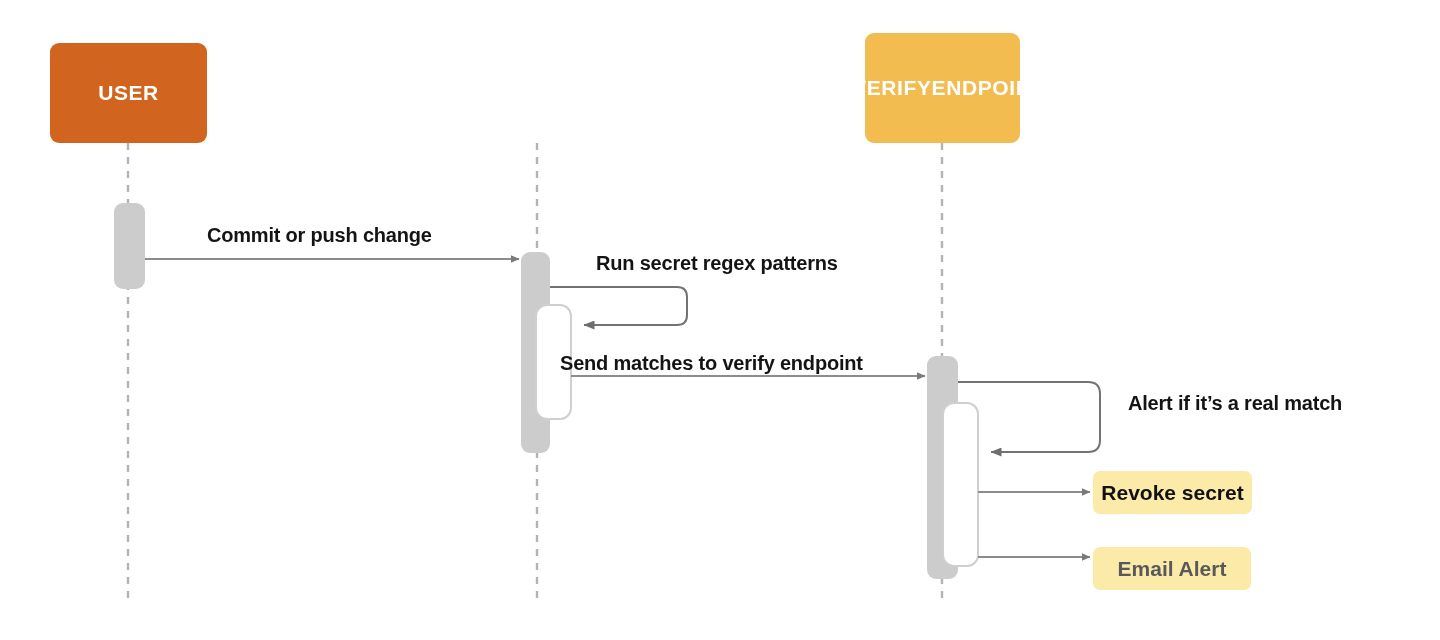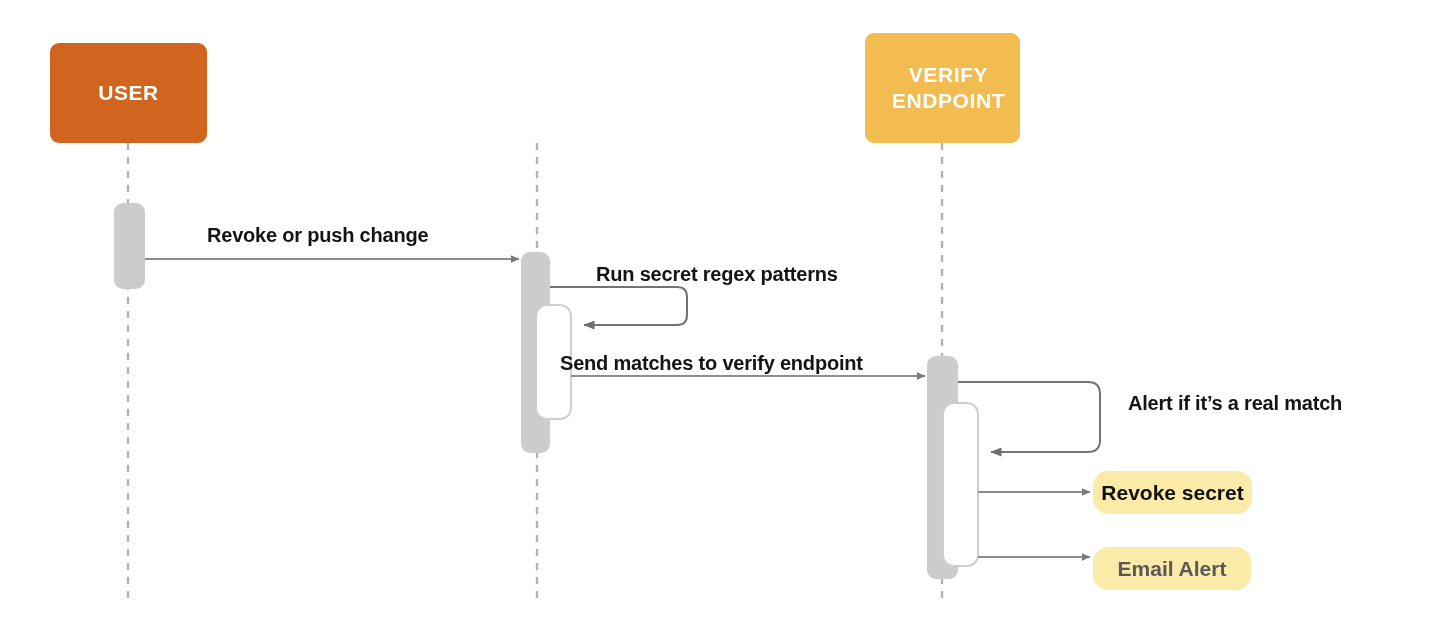--- a/index.html
+++ b/index.html
@@ -41,21 +41,21 @@
   .msg-label {
     position: absolute;
     font-size: 20px;
     font-weight: bold;
     color: #141414;
     white-space: nowrap;
     letter-spacing: -0.2px;
   }
   .note-box {
     position: absolute;
-    border-radius: 15px;
+    border-radius: 7px;
     display: flex;
     align-items: center;
     justify-content: center;
     font-size: 21px;
     font-weight: bold;
     white-space: nowrap;
     box-sizing: border-box;
   }
 </style>
 </head>
@@ -100,28 +100,28 @@
 
       <line x1="978" y1="557" x2="1090" y2="557" stroke="#8c8c8c" stroke-width="2" marker-end="url(#arrowhead)"></line>
     </g>
   </svg>
 
   <div class="participant" style="left:50px; top:43px; width:157px; height:100px; background:#d1651f;">
     <span>USER</span>
   </div>
 
 
-  <div class="participant" style="left:865px; top:33px; width:155px; height:110px; background:#f2bc50; flex-direction:column;padding-left:12px;">
+  <div class="participant" style="left:865px; top:33px; width:155px; height:110px; background:#f2bc50; flex-direction:row;padding-left:12px;">
     <span>VERIFY</span>
     <span>ENDPOINT</span>
   </div>
 
-  <div class="msg-label" style="left:207px; top:224px;">Revoke or push change</div>
+  <div class="msg-label" style="left:207px; top:224px;">Commit or push change</div>
 
-  <div class="msg-label" style="left:596px; top:252px;margin-top:11px;">Run secret regex patterns</div>
+  <div class="msg-label" style="left:596px; top:252px;">Run secret regex patterns</div>
 
   <div class="msg-label" style="left:560px; top:352px;">Send matches to verify endpoint</div>
 
   <div class="msg-label" style="left:1128px; top:392px;">Alert if it’s a real match</div>
 
   <div class="note-box" style="left:1093px; top:471px; width:159px; height:43px; background:#fbeaa8; color:#111111;">
     <span>Revoke secret</span>
   </div>
 
   <div class="note-box" style="left:1093px; top:535px; width:158px; height:43px; background:#fbeaa8; color:#595959;margin-top:12px;">

